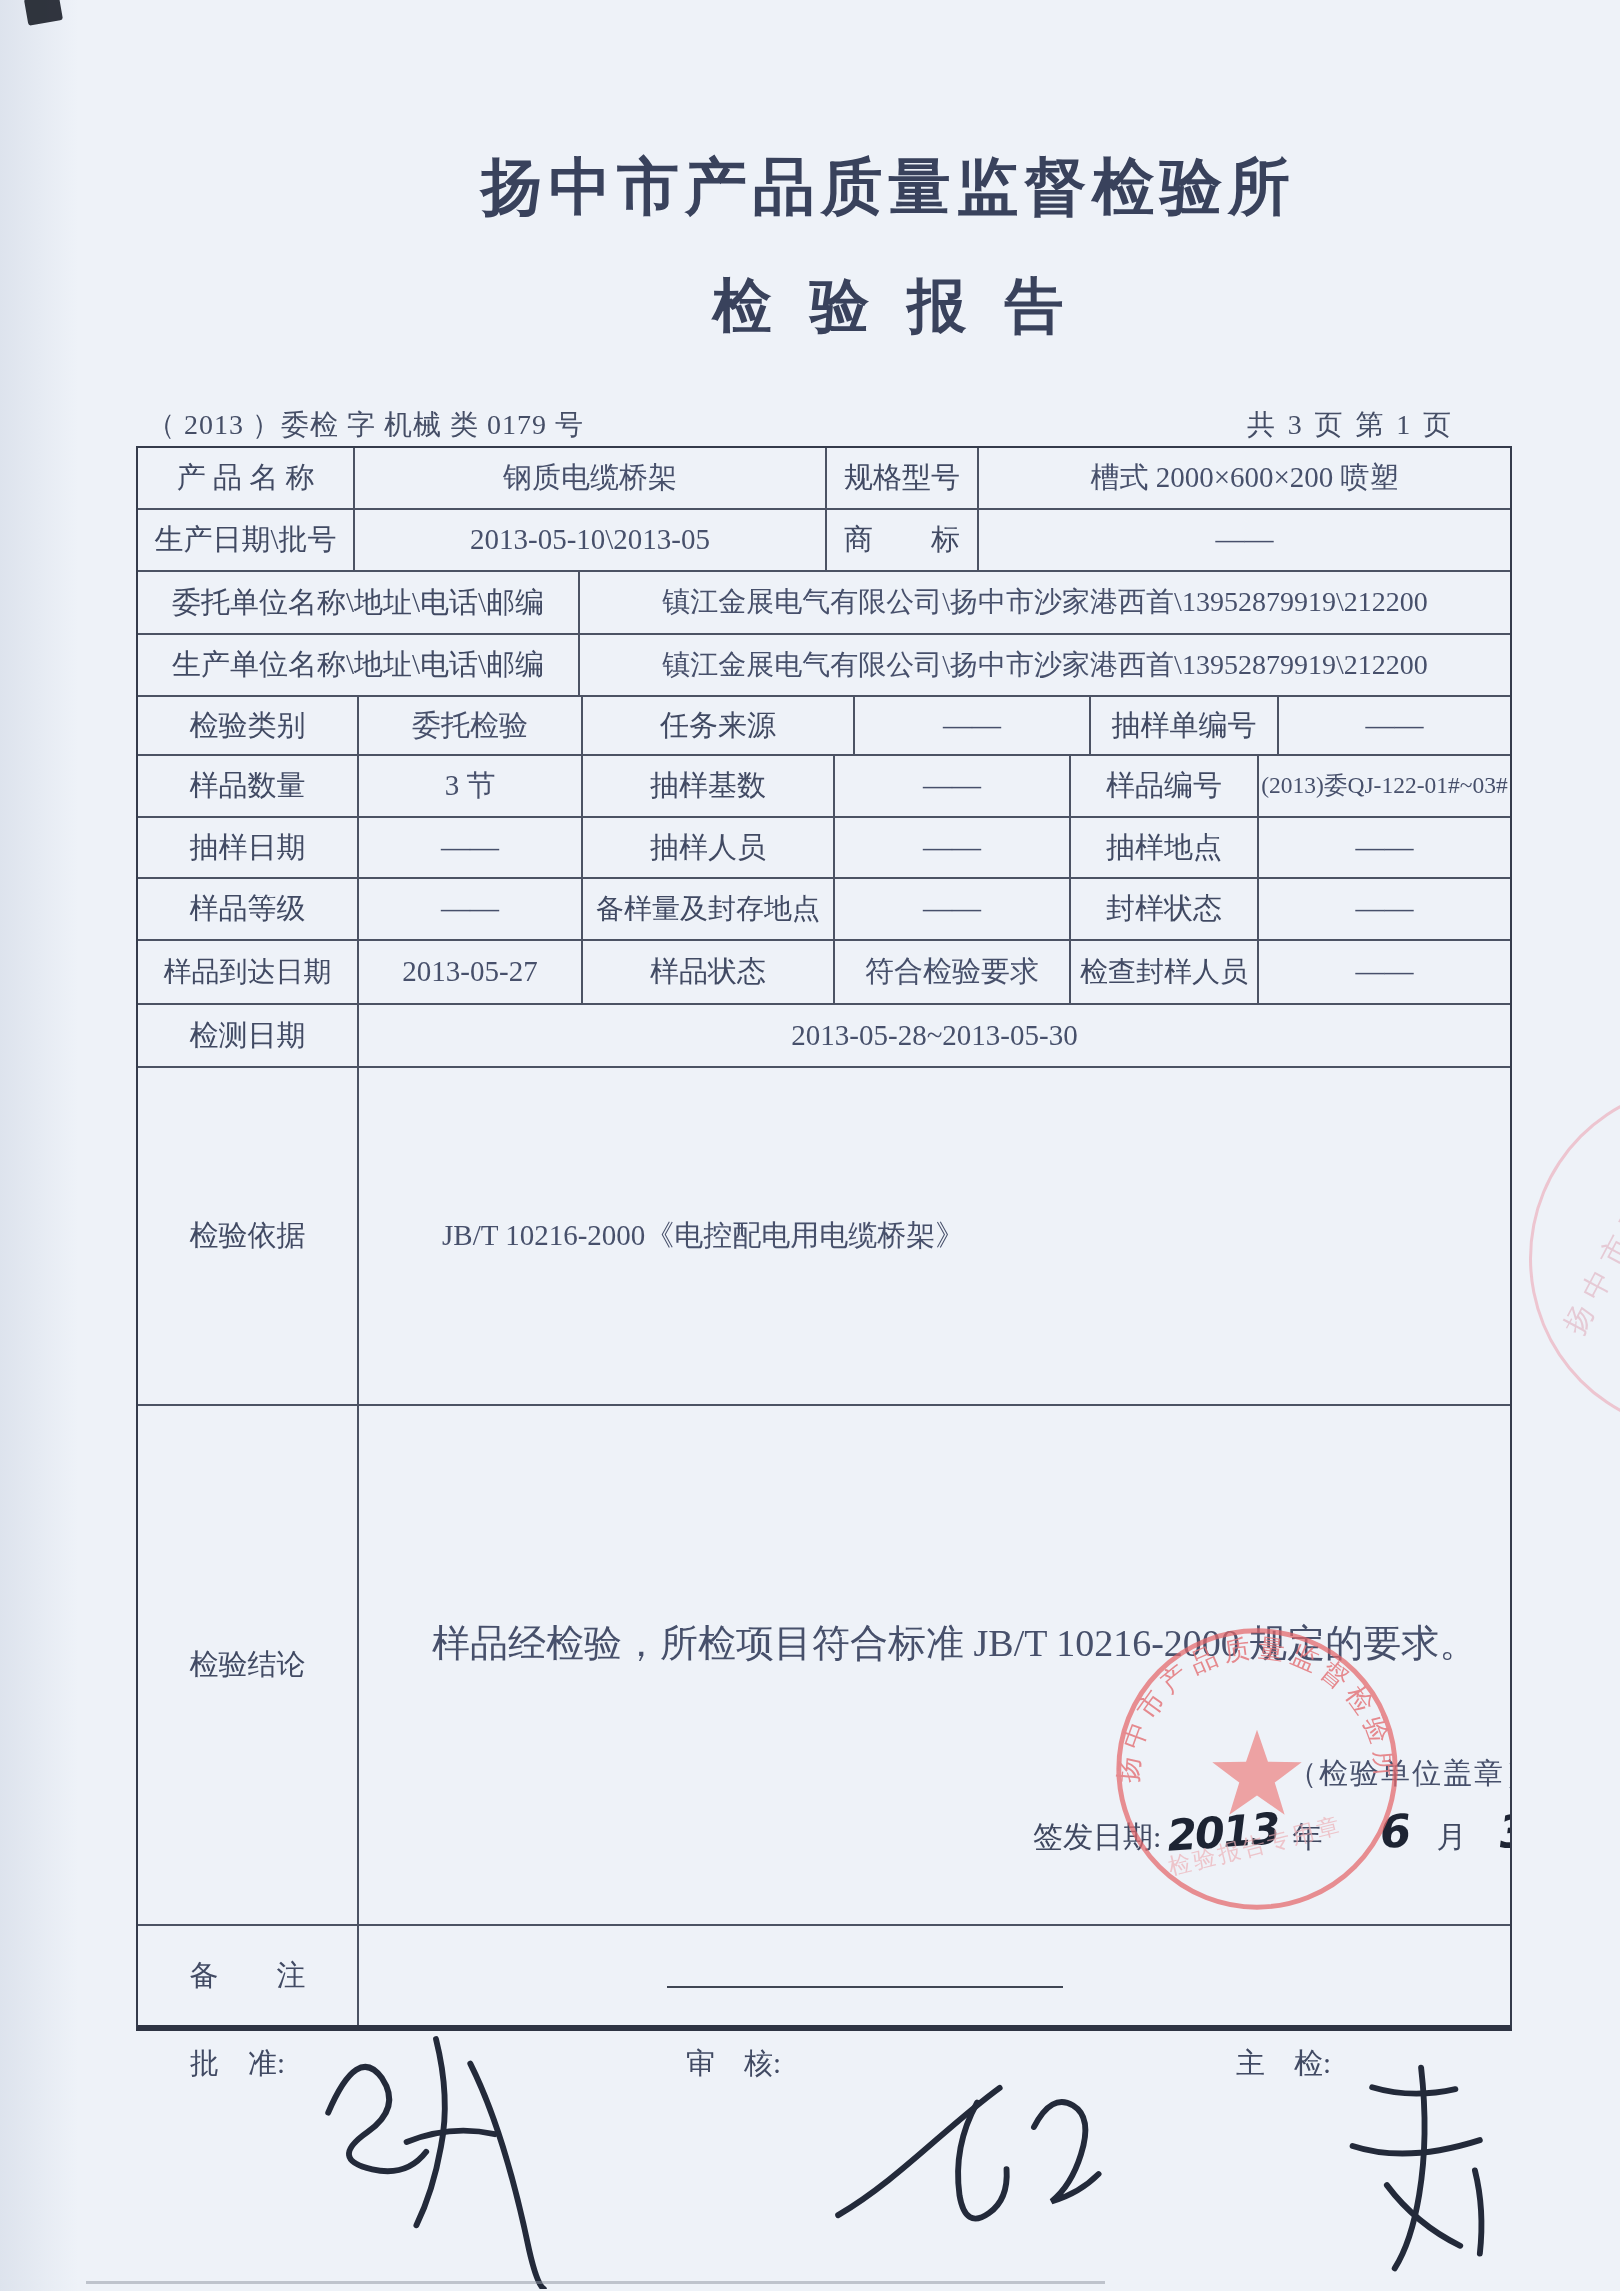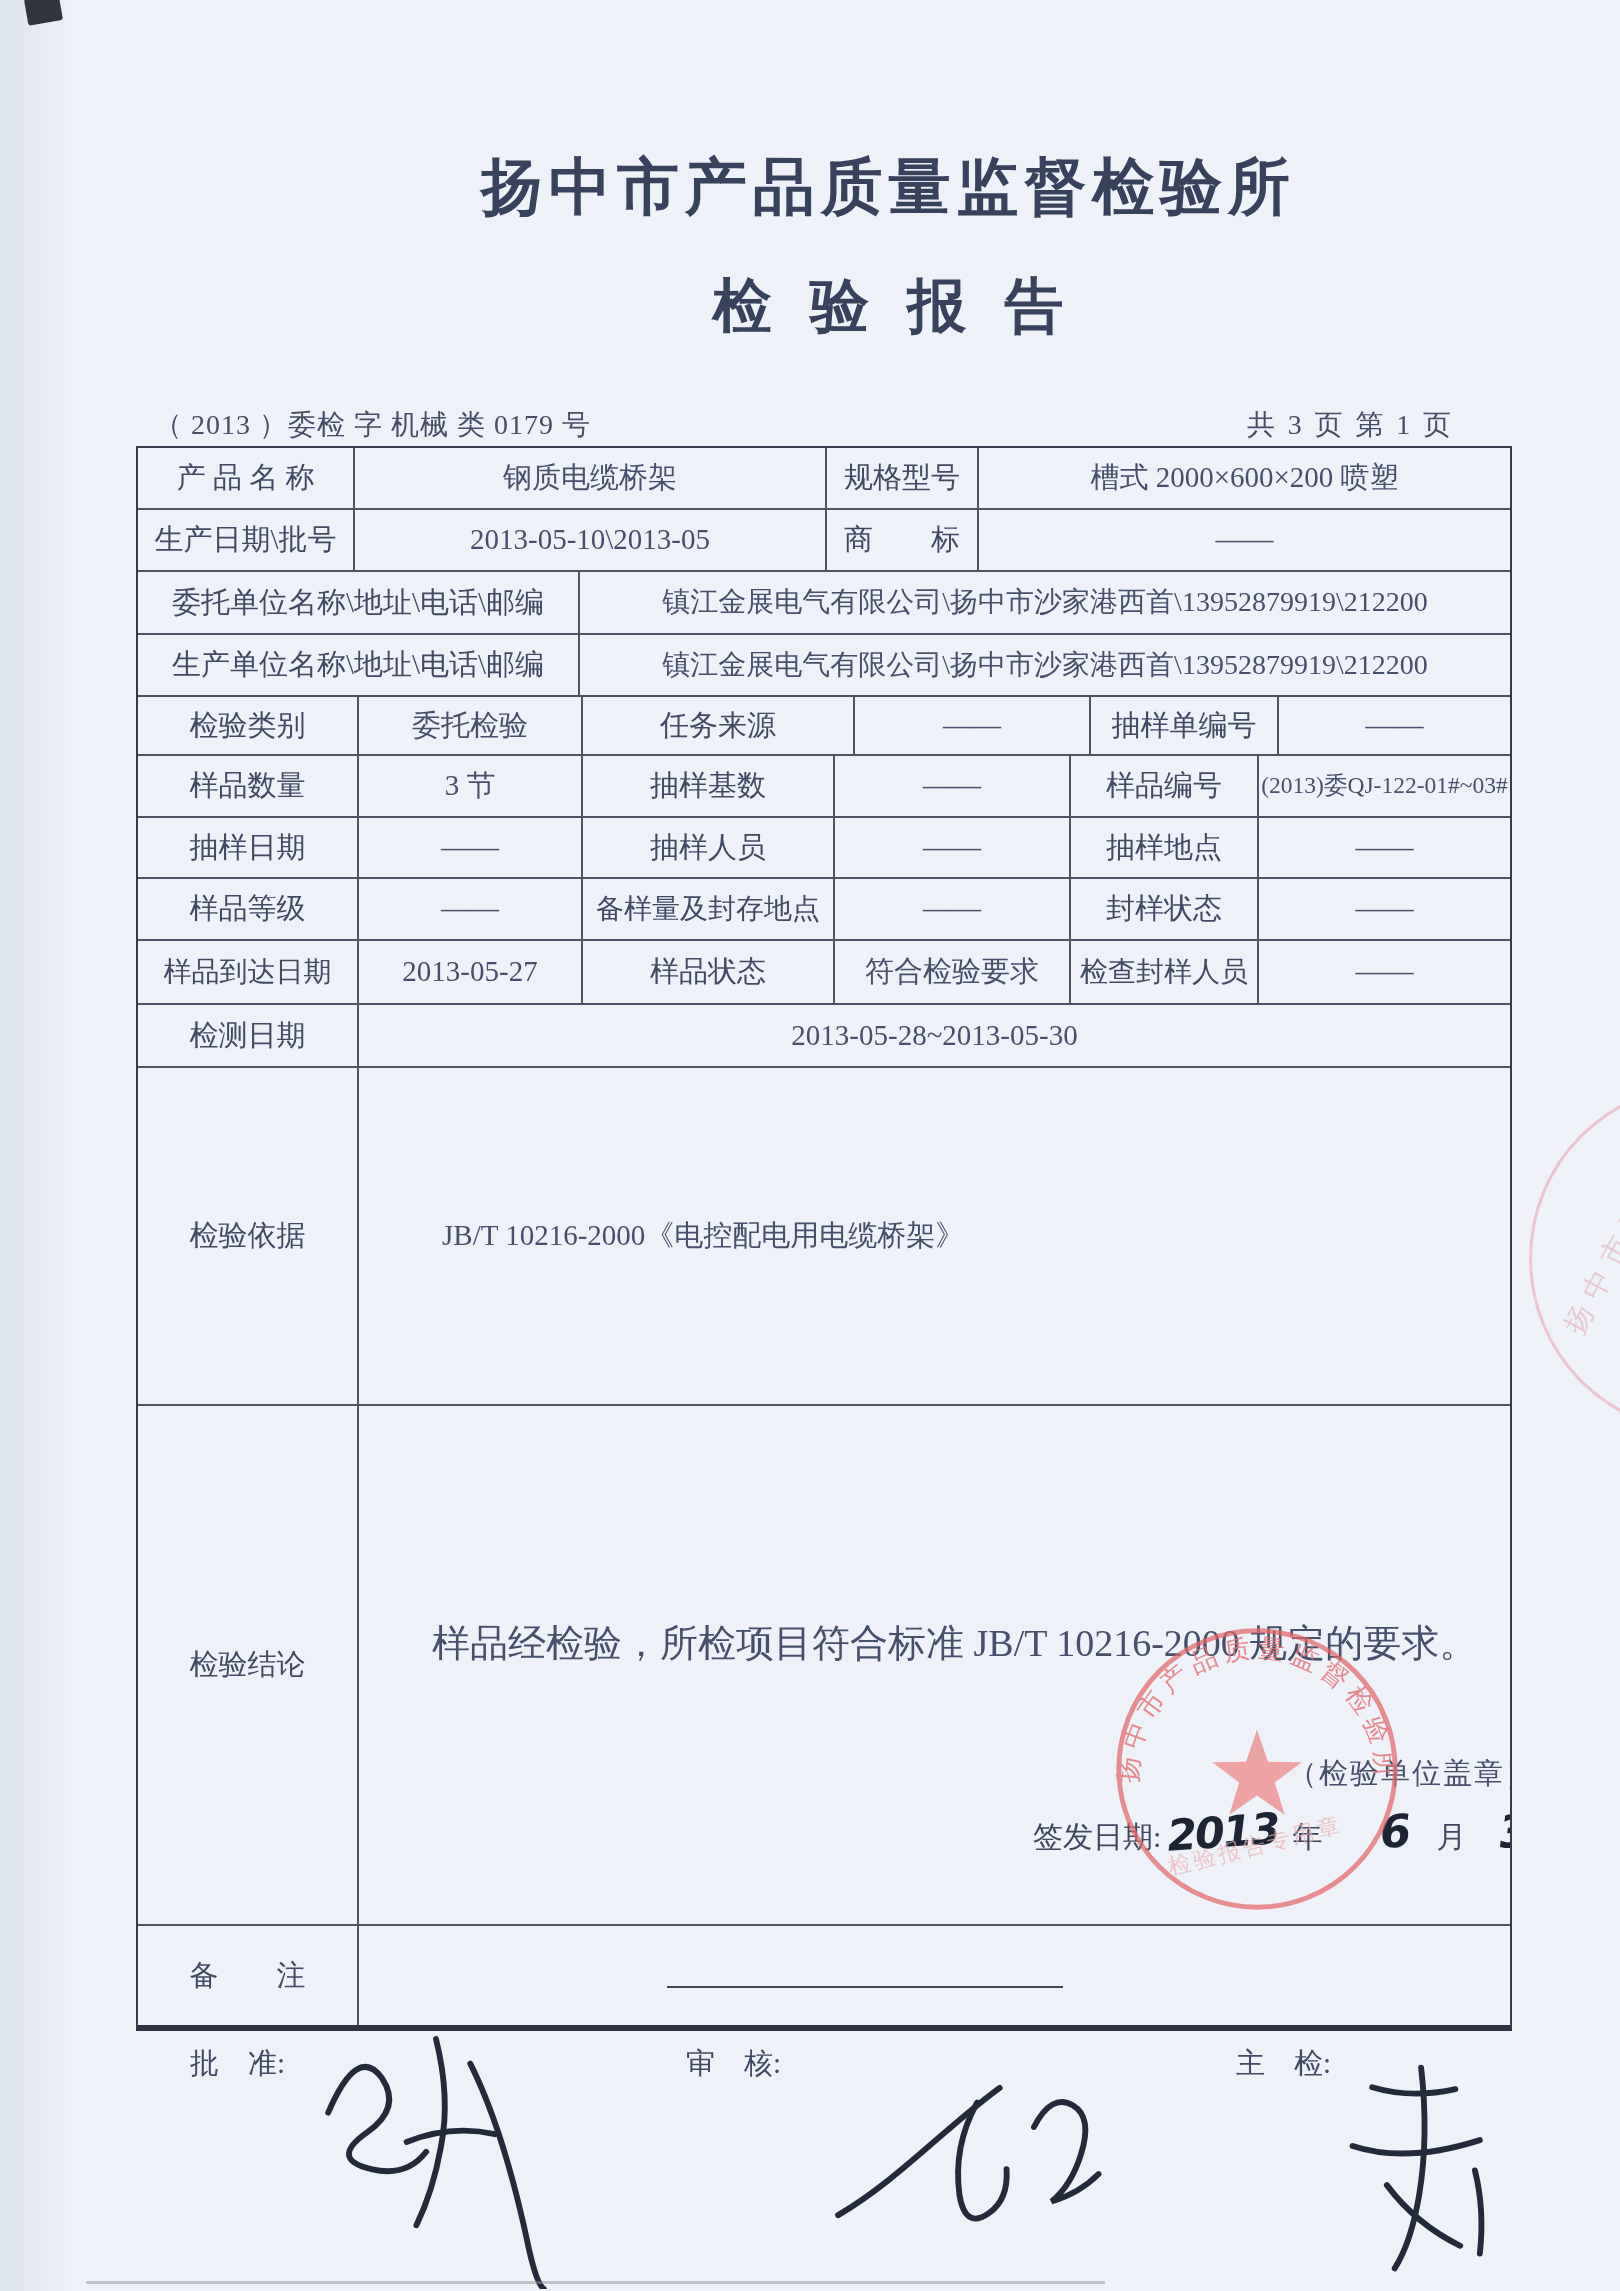--- a/index.html
+++ b/index.html
@@ -6,21 +6,21 @@
   .page{position:relative;width:1620px;height:2292px;background:#eef2f8;overflow:hidden;
         font-family:"Liberation Serif",serif;color:#454e66;}
   .left-shade{position:absolute;left:0;top:0;width:78px;height:100%;
         background:linear-gradient(90deg,#dde3ed,rgba(238,242,248,0));pointer-events:none;}
   .corner-mark{position:absolute;left:25.5px;top:-3.9px;width:35px;height:27.4px;background:#20242e;
         transform:rotate(-10deg);border-radius:2.9px;opacity:.92;}
   .org-title{position:absolute;left:477px;top:145px;width:823px;text-align:center;
         font-size:62px;font-weight:bold;letter-spacing:5.9px;color:#39425c;white-space:nowrap;}
   .report-title{position:absolute;left:708px;top:267px;width:372px;text-align:center;
         font-size:59px;font-weight:bold;letter-spacing:11.8px;color:#39425c;white-space:nowrap;}
-  .doc-no{position:absolute;left:154px;top:406px;font-size:28px;letter-spacing:1px;}
+  .doc-no{position:absolute;left:147px;top:406px;font-size:28px;letter-spacing:1px;}
   .page-info{position:absolute;left:1247px;top:406px;font-size:28px;letter-spacing:2.9px;}
 
   .report-table{position:absolute;left:136px;top:446px;width:1376px;
         border:2.9px solid #353c4c;border-bottom:6.9px solid #2e3443;box-sizing:border-box;}
   .row{display:flex;width:100%;box-sizing:border-box;}
   .cell{box-sizing:border-box;border-right:2px solid #4c5364;border-bottom:2px solid #4c5364;
         display:flex;align-items:center;justify-content:center;overflow:hidden;
         font-size:29px;line-height:1.15;white-space:nowrap;}
   .cell:last-child{border-right:none;}
   .row:last-child .cell{border-bottom:none;}

